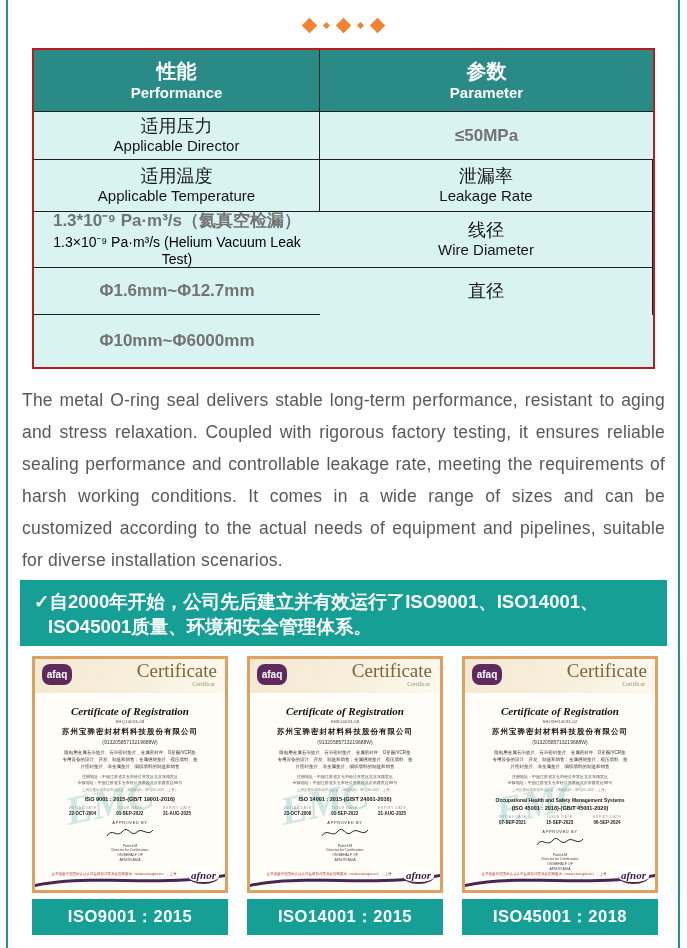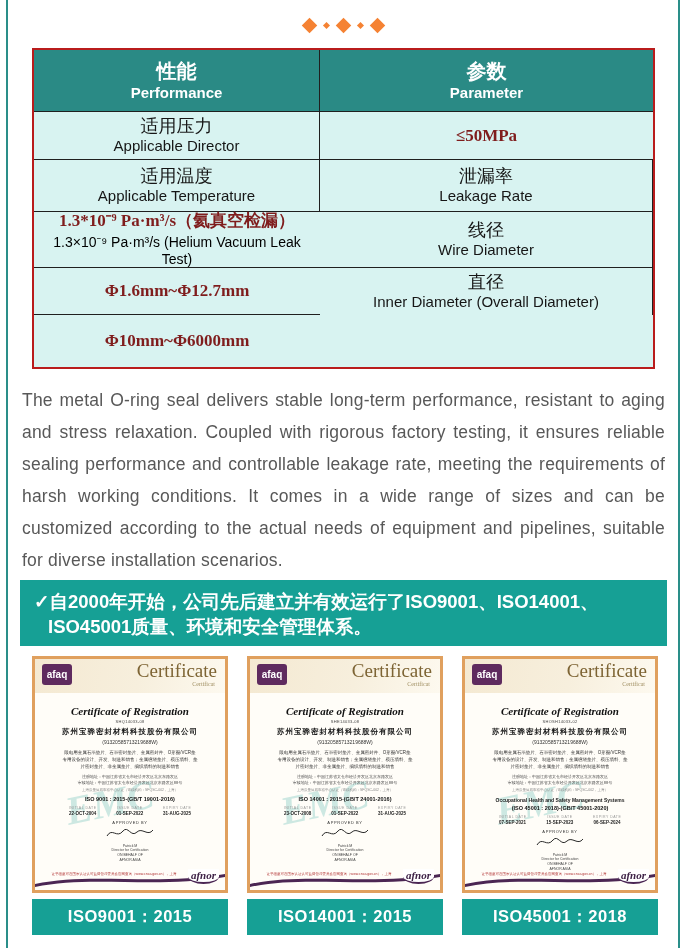--- a/index.html
+++ b/index.html
@@ -29,21 +29,21 @@
     border-right:1px solid #1f1f1f; border-bottom:1px solid #1f1f1f;
     text-align:center; line-height:1.25; padding:2px 4px;
   }
   .cell.last-col { border-right:none; }
   .cell.last-row { border-bottom:none; }
   .cell.head { background:#2a8a85; color:#ffffff; }
   .head .cn { font-size:20px; font-weight:bold; }
   .head .en { font-size:15px; font-weight:bold; }
   .cell .b-cn { font-size:18px; color:#161616; }
   .cell .b-en { font-size:15px; color:#161616; }
-  .cell .val { font-size:17px; font-weight:600; color:#7f1d1d;font-family:Liberation Serif, serif; }
+  .cell .val { font-size:17px; font-weight:600; color:#737373; }
   .cell .val2 { font-size:14px; font-weight:normal; color:#000; margin-top:2px; }
   .cell .val2:empty { display:none; }
 
   
   .description {
     position:absolute; left:22px; top:384px; width:643px;
     font-size:17.5px; line-height:32px; color:#585858;
     text-align:justify; letter-spacing:0.2px;
   }
 
@@ -60,21 +60,21 @@
   .cert-card {
     width:196px; height:237px; border:3px solid #e0a05e; background:#fffdf8;
     position:relative; overflow:hidden;
   }
   .cert-head {
     height:34px; position:relative;
     background:linear-gradient(100deg,#f4e9d2 0%,#f7efdd 55%,#fdf9ef 100%);
   }
   .afaq-box {
     position:absolute; left:7px; top:5px; width:30px; height:21px;
-    background:#5e2a5e; border-radius:3px; color:#fff;
+    background:#5e2a5e; border-radius:8px; color:#fff;
     font-size:10px; font-weight:bold; display:flex; align-items:center; justify-content:center;
   }
   .cert-word {
     position:absolute; right:8px; top:1px;
     font-family:"Liberation Serif", serif; font-size:19px; color:#7d6434;
   }
   .cert-word-small {
     position:absolute; right:10px; top:22px;
     font-family:"Liberation Serif", serif; font-size:6px; color:#a08f62;
   }
@@ -173,21 +173,20 @@
     <div class="b-cn">线径</div>
     <div class="b-en">Wire Diameter</div>
   </div>
   <div class="cell last-col">
     <div class="val">Φ1.6mm~Φ12.7mm</div>
 
   </div>
 
   <div class="cell last-row">
     <div class="b-cn">直径</div>
-    <div class="b-en">Inner Diameter (Overall Diameter)</div>
   </div>
   <div class="cell last-col last-row">
     <div class="val">Φ10mm~Φ6000mm</div>
 
   </div>
 </div>
 
 <p class="description">The metal O-ring seal delivers stable long-term performance, resistant to aging and stress relaxation. Coupled with rigorous factory testing, it ensures reliable sealing performance and controllable leakage rate, meeting the requirements of harsh working conditions. It comes in a wide range of sizes and can be customized according to the actual needs of equipment and pipelines, suitable for diverse installation scenarios.</p>
 
 <div class="banner">

